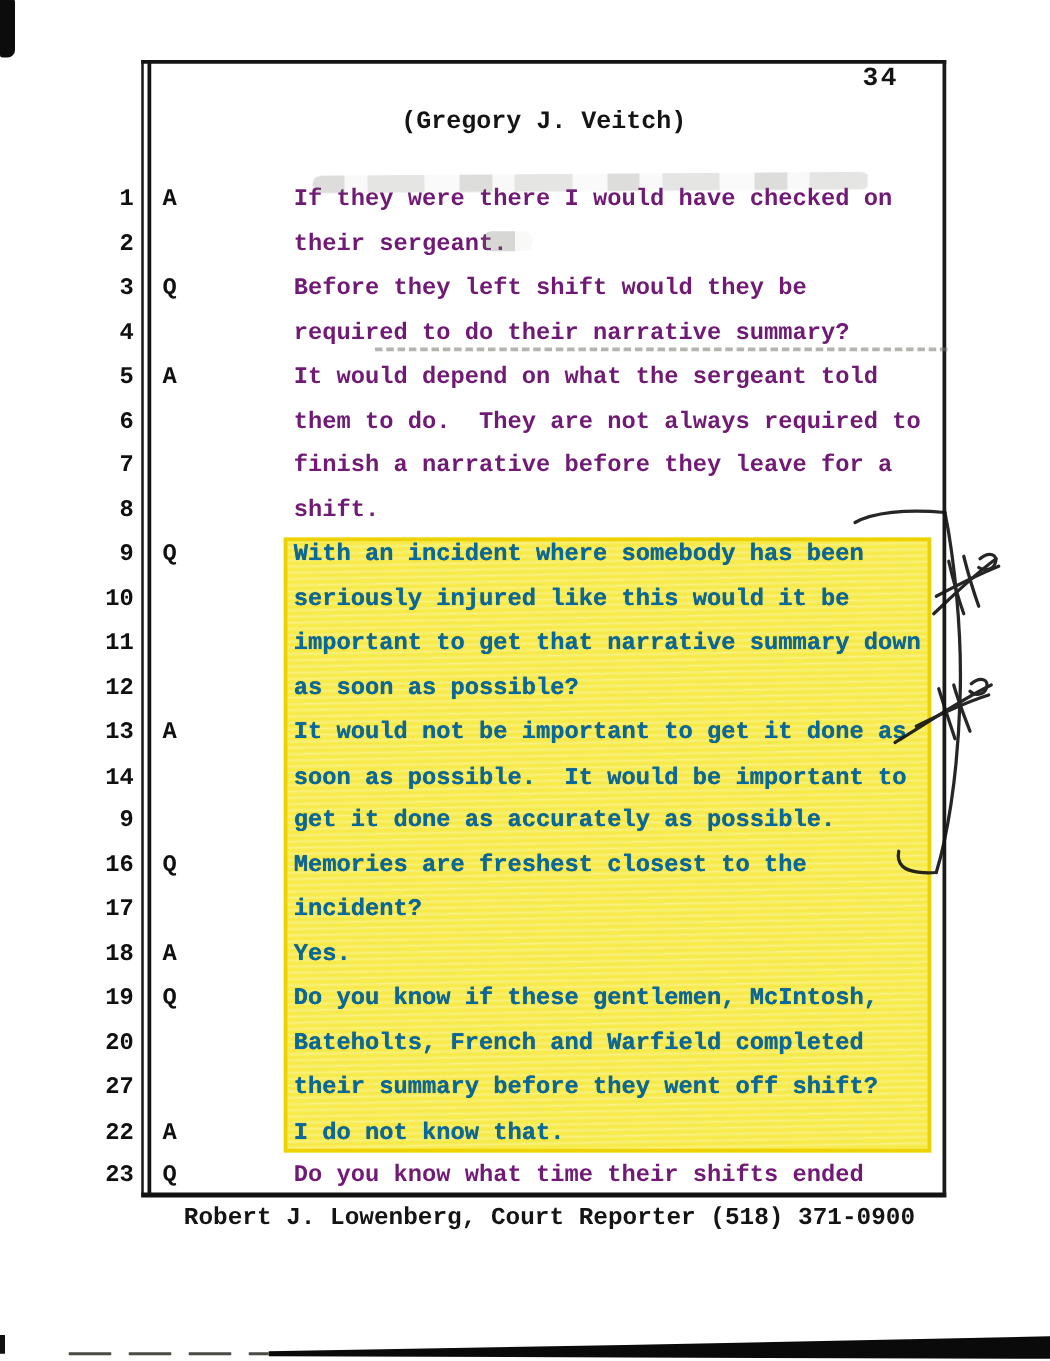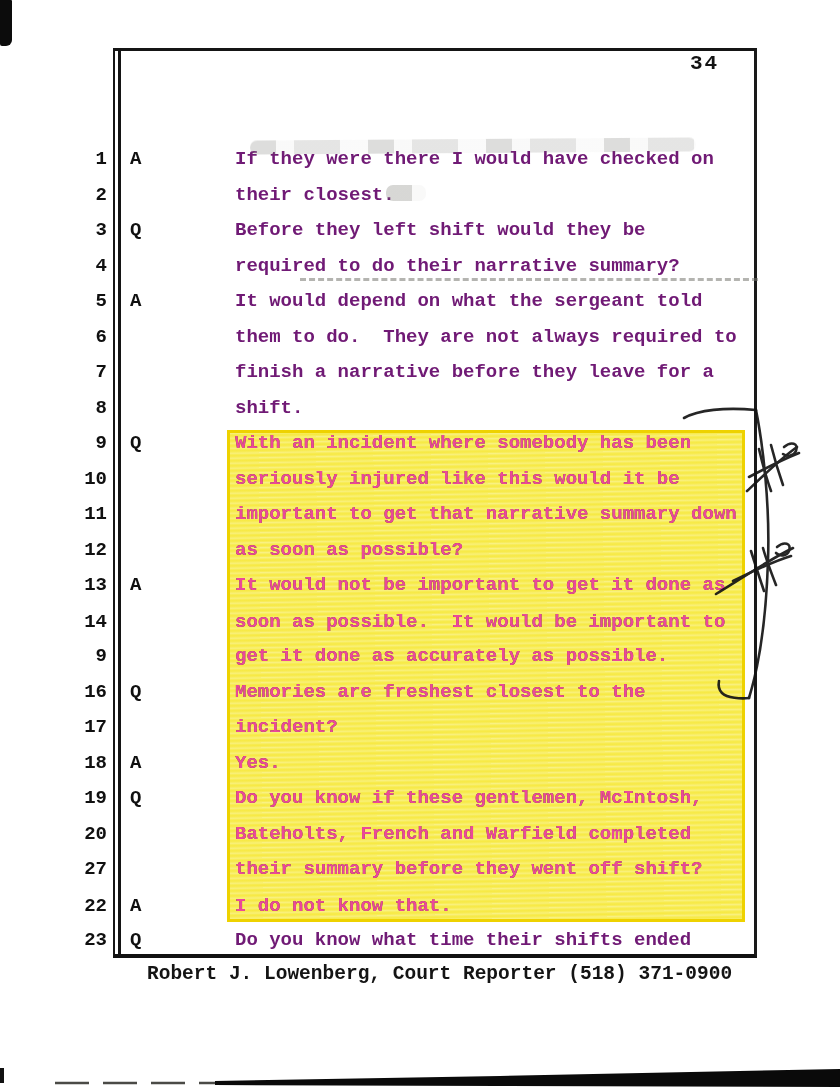--- a/index.html
+++ b/index.html
@@ -47,21 +47,21 @@
 
   
   .rows { position: absolute; left: 0; top: 0; width: 840px; height: 1089px; z-index: 2; }
   .row {
     position: absolute; left: 70px; width: 715px; height: 30px;
     font: 700 19px "Liberation Mono", monospace;
   }
   .row .ln { position: absolute; left: 0; width: 37px; text-align: right; color: #101010; }
   .row .sp { position: absolute; left: 60px; color: #101010; }
   .row .tx { position: absolute; left: 165px; white-space: pre; color: #701a75; }
-  .row.hl .tx { color: #ec4899; text-shadow: 0 0 0.6px #4a4a18; }
+  .row.hl .tx { color: #0369a1; text-shadow: 0 0 0.6px #4a4a18; }
 
   .footer-line {
     position: absolute; left: 103px; top: 963px; width: 640px;
     font: 700 19.5px "Liberation Mono", monospace; white-space: pre;
     z-index: 2;
     margin-left: 44px;
   }
 
   
   .smudge {
@@ -96,33 +96,34 @@
 </head>
 <body>
 
 <div class="page">
 
   <div class="t-box"></div>
   <div class="t-box-inner-rule"></div>
 
   <div class="page-number">34</div>
 
+  <div class="header-title">(Gregory J. Veitch)</div>
 
   <div class="hl-overlay"></div>
 
   <div class="rows">
       <div class="row" style="top: 148px;">
         <span class="ln">1</span>
         <span class="sp">A</span>
         <span class="tx">If they were there I would have checked on</span>
       </div>
       <div class="row" style="top: 183.5px;">
         <span class="ln">2</span>
         <span class="sp"></span>
-        <span class="tx">their closest.</span>
+        <span class="tx">their sergeant.</span>
       </div>
       <div class="row" style="top: 219px;">
         <span class="ln">3</span>
         <span class="sp">Q</span>
         <span class="tx">Before they left shift would they be</span>
       </div>
       <div class="row" style="top: 254.5px;">
         <span class="ln">4</span>
         <span class="sp"></span>
         <span class="tx">required to do their narrative summary?</span>

